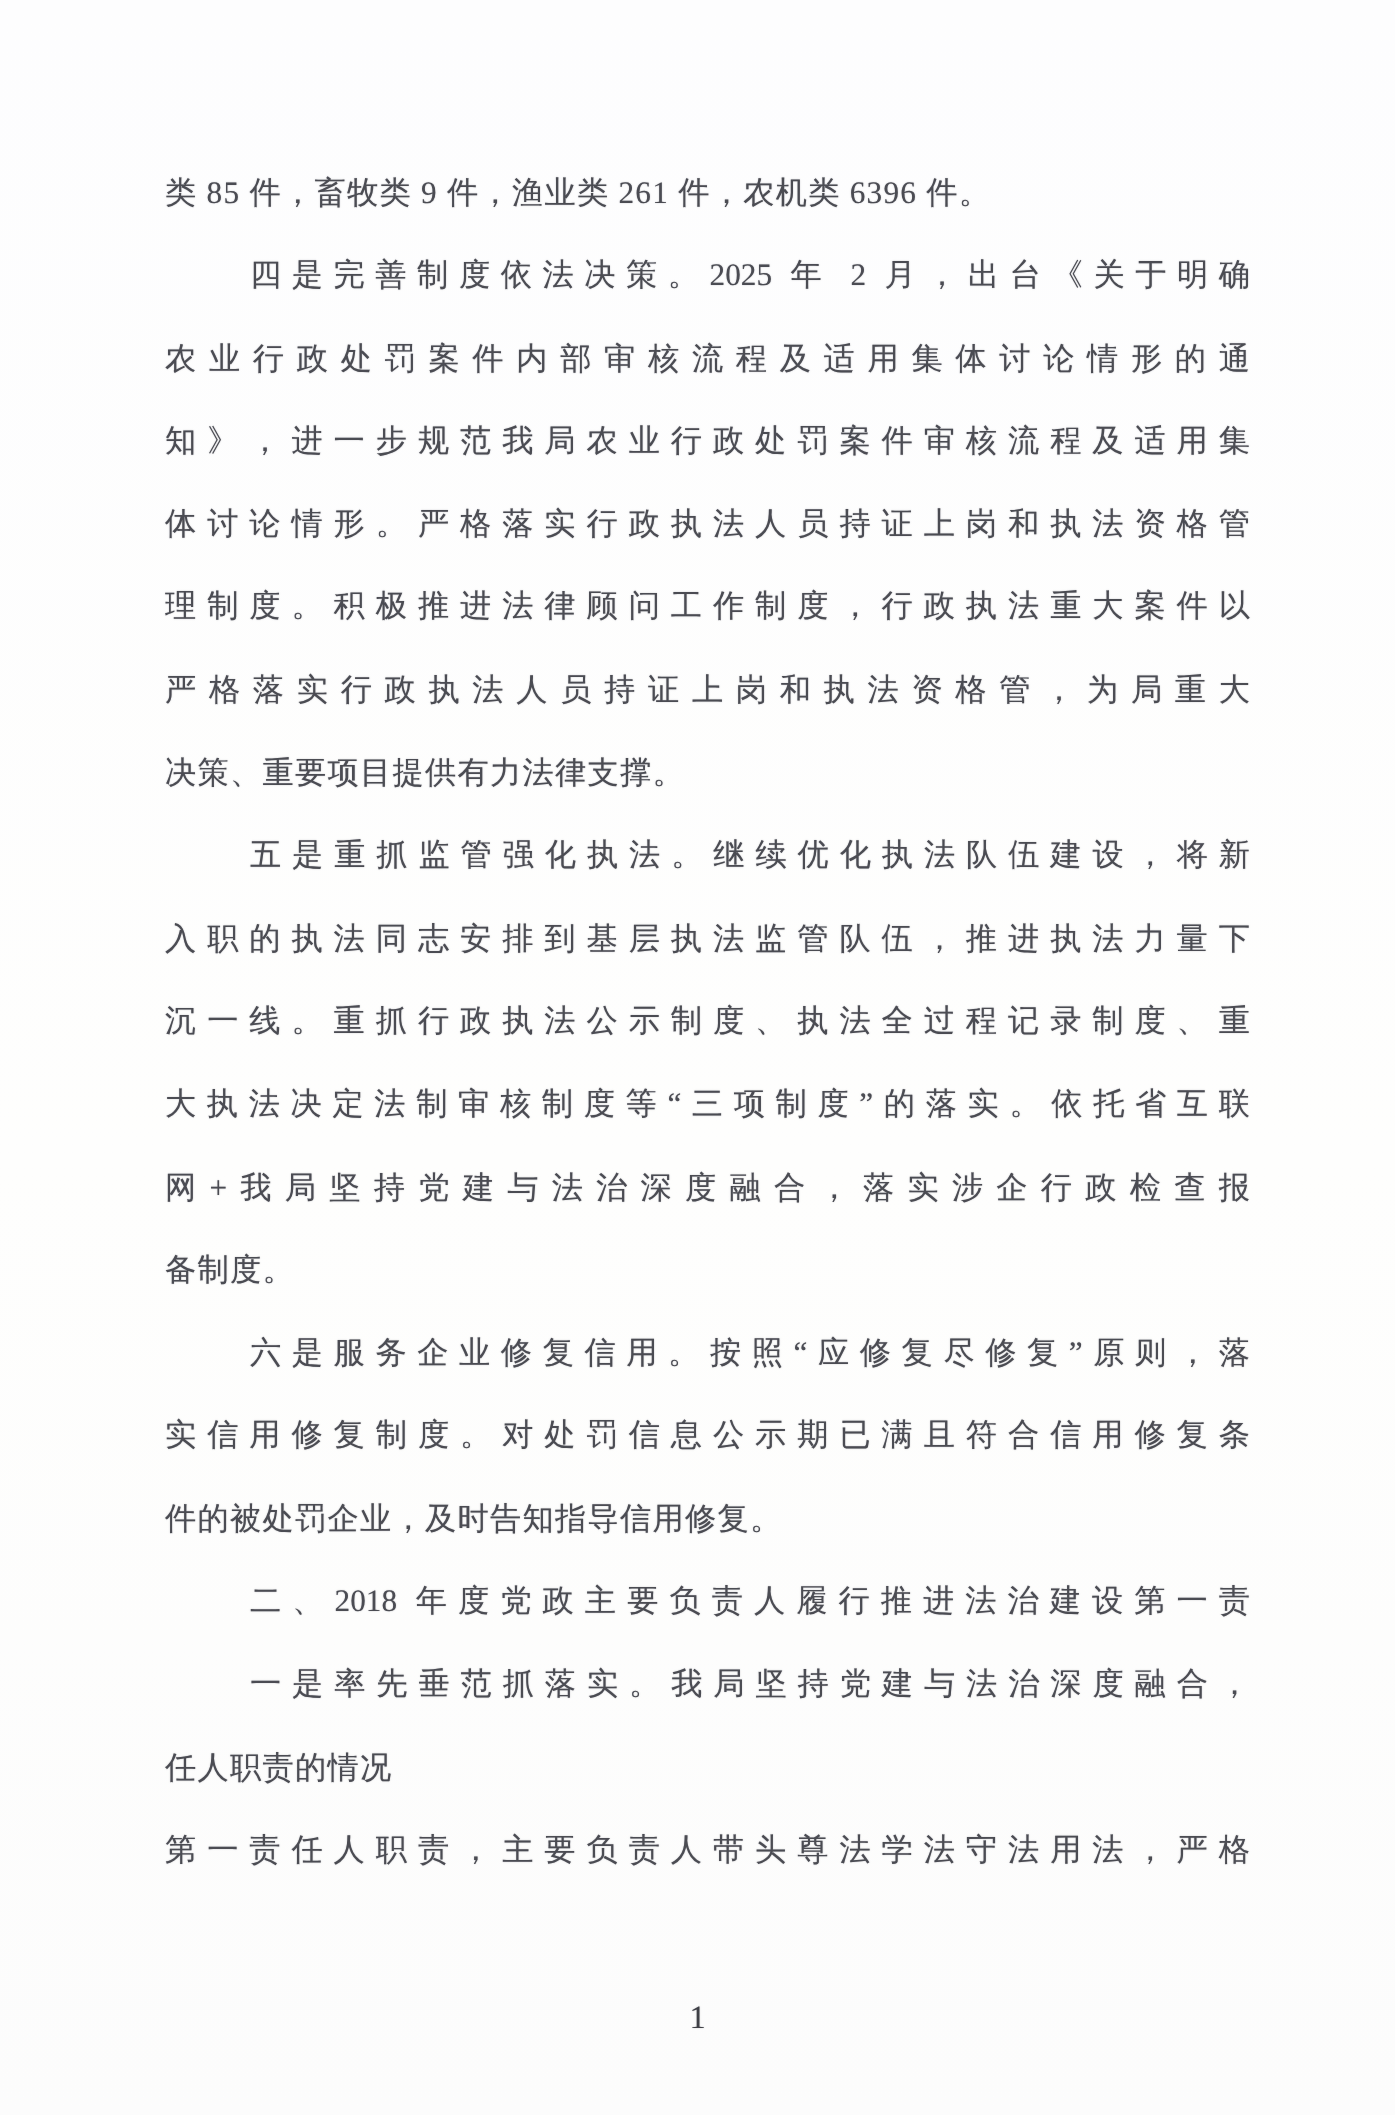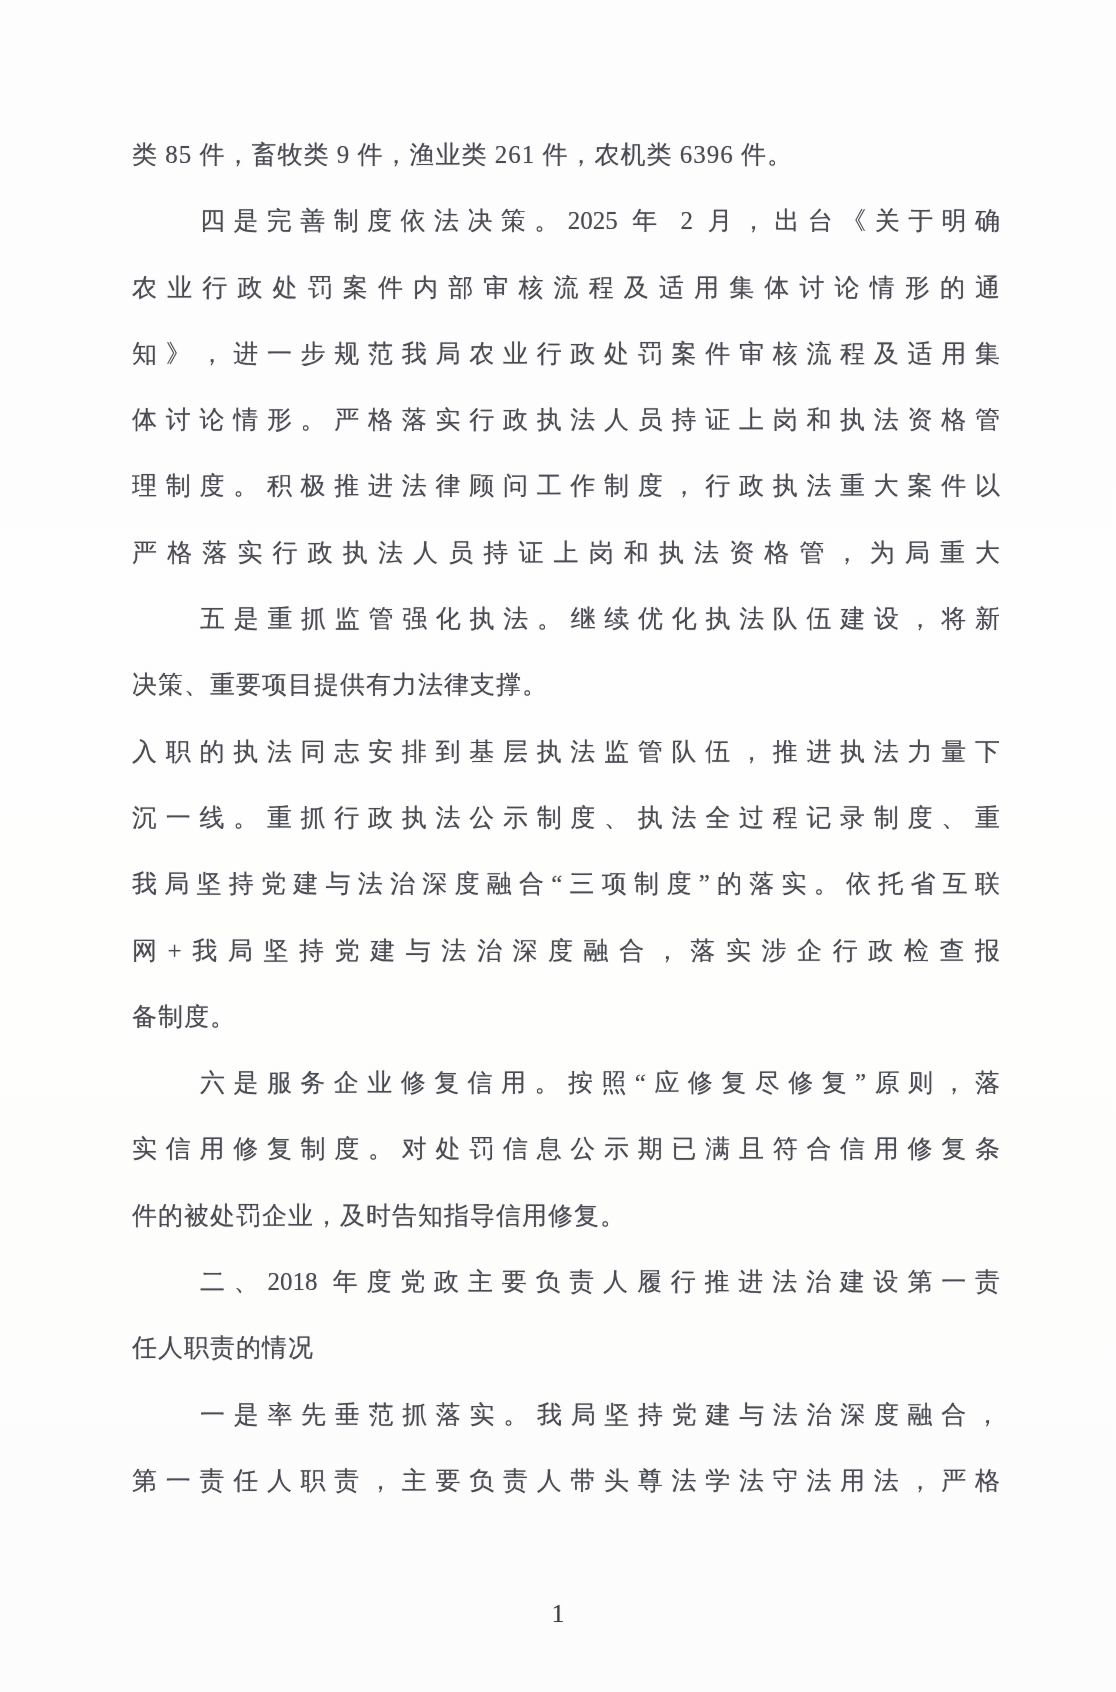--- a/index.html
+++ b/index.html
@@ -67,29 +67,29 @@
 <div class="page">
   <div class="text-block">
 
   <div class="line">类 85 件，畜牧类 9 件，渔业类 261 件，农机类 6396 件。</div>
       <div class="line justify indent">四是完善制度依法决策。2025 年 2 月，出台《关于明确</div>
       <div class="line justify">农业行政处罚案件内部审核流程及适用集体讨论情形的通</div>
       <div class="line justify">知》，进一步规范我局农业行政处罚案件审核流程及适用集</div>
       <div class="line justify">体讨论情形。严格落实行政执法人员持证上岗和执法资格管</div>
       <div class="line justify">理制度。积极推进法律顾问工作制度，行政执法重大案件以</div>
       <div class="line justify">严格落实行政执法人员持证上岗和执法资格管，为局重大</div>
+      <div class="line">决策、重要项目提供有力法律支撑。</div>
       <div class="line justify indent">五是重抓监管强化执法。继续优化执法队伍建设，将新</div>
-      <div class="line">决策、重要项目提供有力法律支撑。</div>
       <div class="line justify">入职的执法同志安排到基层执法监管队伍，推进执法力量下</div>
       <div class="line justify">沉一线。重抓行政执法公示制度、执法全过程记录制度、重</div>
-      <div class="line justify">我局坚持党建与法治深度融合“三项制度”的落实。依托省互联</div>
+      <div class="line justify">大执法决定法制审核制度等“三项制度”的落实。依托省互联</div>
       <div class="line justify">网+我局坚持党建与法治深度融合，落实涉企行政检查报</div>
       <div class="line">备制度。</div>
       <div class="line justify indent">六是服务企业修复信用。按照“应修复尽修复”原则，落</div>
       <div class="line justify">实信用修复制度。对处罚信息公示期已满且符合信用修复条</div>
       <div class="line">件的被处罚企业，及时告知指导信用修复。</div>
       <div class="line justify indent">二、2018 年度党政主要负责人履行推进法治建设第一责</div>
+      <div class="line justify indent">一是率先垂范抓落实。我局坚持党建与法治深度融合，</div>
       <div class="line">任人职责的情况</div>
-      <div class="line justify indent">一是率先垂范抓落实。我局坚持党建与法治深度融合，</div>
       <div class="line justify">第一责任人职责，主要负责人带头尊法学法守法用法，严格</div>
     </div>
   <div class="page-number">1</div>
 </div>
 
 </body></html>

